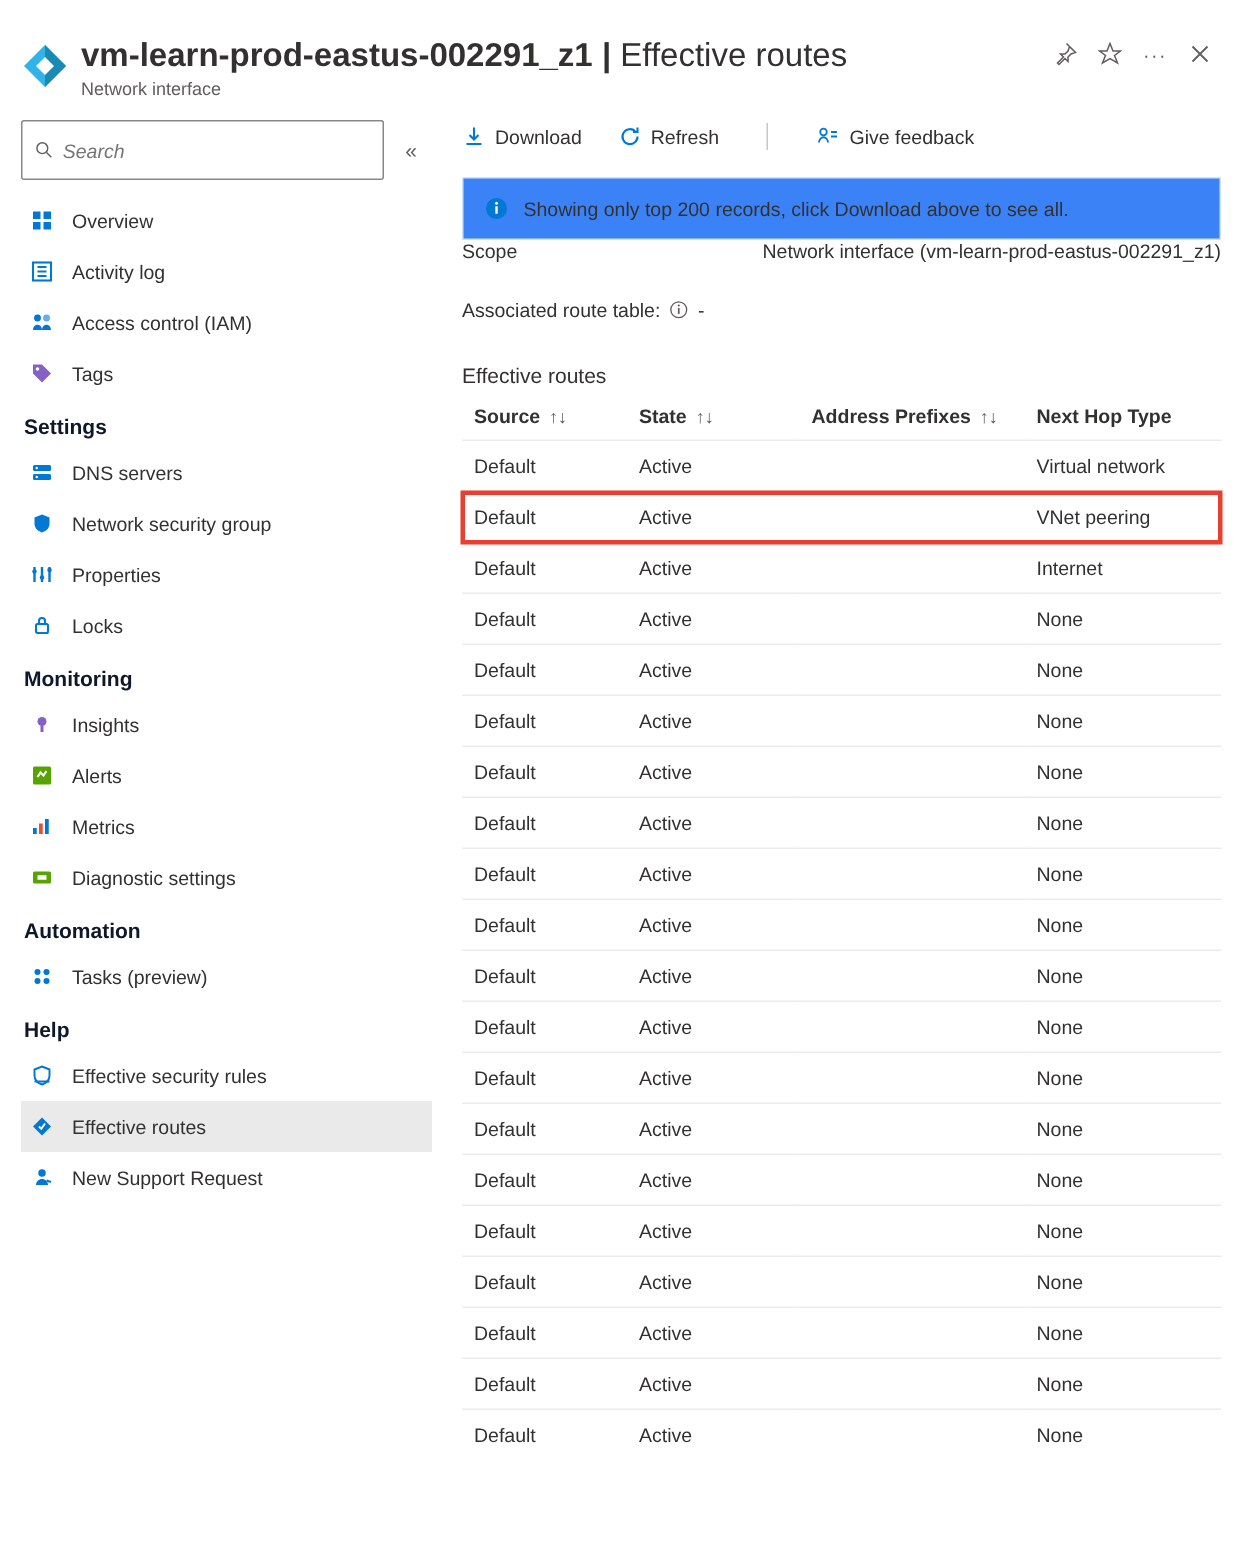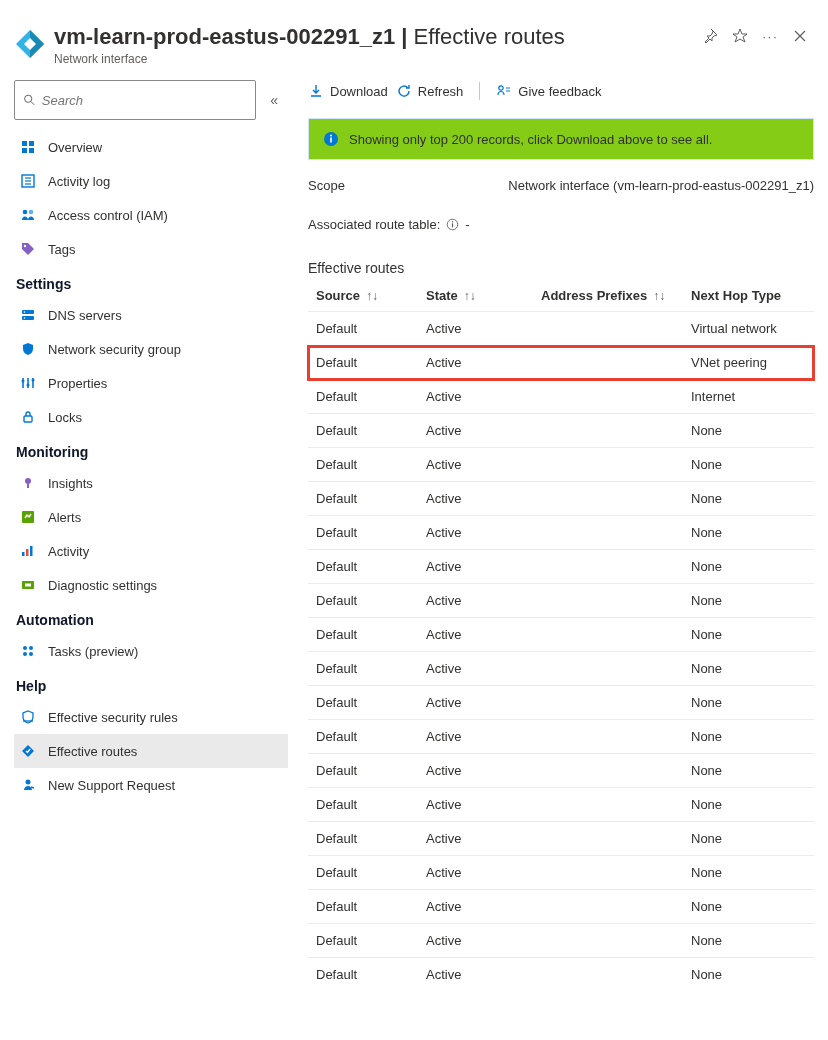--- a/index.html
+++ b/index.html
@@ -38,28 +38,28 @@
   }
   .collapse-icon { margin-left: 14px; color: #605e5c; cursor: pointer; font-size: 14px;}
   .nav-group-title { font-weight: 600; color: #0f172a; font-size: 14px; padding: 10px 0 6px 2px; }
   .nav-item {
     display: flex; align-items: center; height: 34px; padding: 0 6px;
     cursor: pointer; font-size: 13px; color: #323130;
   }
   .nav-item.selected { background: #eaeaea; }
   .nav-icon { width: 16px; height: 16px; margin-right: 12px; display: flex; align-items: center; justify-content: center; }
   .main { flex: 1; padding: 8px 14px 0 20px; overflow: auto; }
-  .toolbar { display: flex; align-items: center; gap: 8px; margin-bottom: 18px; }
+  .toolbar { display: flex; align-items: center; gap: 24px; margin-bottom: 18px; }
   .toolbar-btn { display: flex; align-items: center; gap: 6px; color: #323130; cursor: pointer; font-size: 13px; }
   .toolbar-btn .ico { color: #0078d4; width: 16px; height: 16px; display:flex; align-items:center; justify-content:center;}
   .toolbar-sep { width: 1px; height: 18px; background: #c8c6c4; margin: 0 8px; }
   .info-banner {
-    display: flex; align-items: center; gap: 10px; background: #84cc16;
+    display: flex; align-items: center; gap: 10px; background: #3b82f6;
     border: 1px solid #cfe4fa; padding: 12px 14px; font-size: 13px;
-    color: #323130; margin-bottom: 18px;
+    color: #323130; 
   }
   .info-banner .ico { color: #0078d4; width: 16px; height: 16px; flex-shrink: 0; }
   .kv-row { display: flex; align-items: flex-end; font-size: 13px; margin-bottom: 24px; }
   .kv-label { width: 170px; }
   .kv-value { flex: 1; text-align: right; }
   .section-label { font-size: 13px; color: #323130; display: flex; align-items: center; gap: 6px; margin-bottom: 28px; }
   .section-title { font-size: 14px; margin-bottom: 6px; }
   table.routes { width: 100%; border-collapse: collapse; font-size: 13px; }
   table.routes th {
     text-align: left; font-weight: 600; padding: 6px 0 8px 8px;
@@ -227,21 +227,21 @@
       <span>Alerts</span>
     </div>
           <div class="nav-item">
       <span class="nav-icon">
               <svg width="16" height="16" viewBox="0 0 16 16">
                 <rect x="2" y="9" width="2.5" height="4" fill="#0078d4"></rect>
                 <rect x="6" y="6" width="2.5" height="7" fill="#e74c3c"></rect>
                 <rect x="10" y="3" width="2.5" height="10" fill="#0078d4"></rect>
               </svg>
             </span>
-      <span>Activity</span>
+      <span>Metrics</span>
     </div>
           <div class="nav-item">
       <span class="nav-icon">
               <svg width="16" height="16" viewBox="0 0 16 16">
                 <rect x="2" y="4" width="12" height="8" rx="1" fill="#57a300"></rect>
                 <rect x="5" y="6.5" width="6" height="3" fill="#fff"></rect>
               </svg>
             </span>
       <span>Diagnostic settings</span>
     </div>

